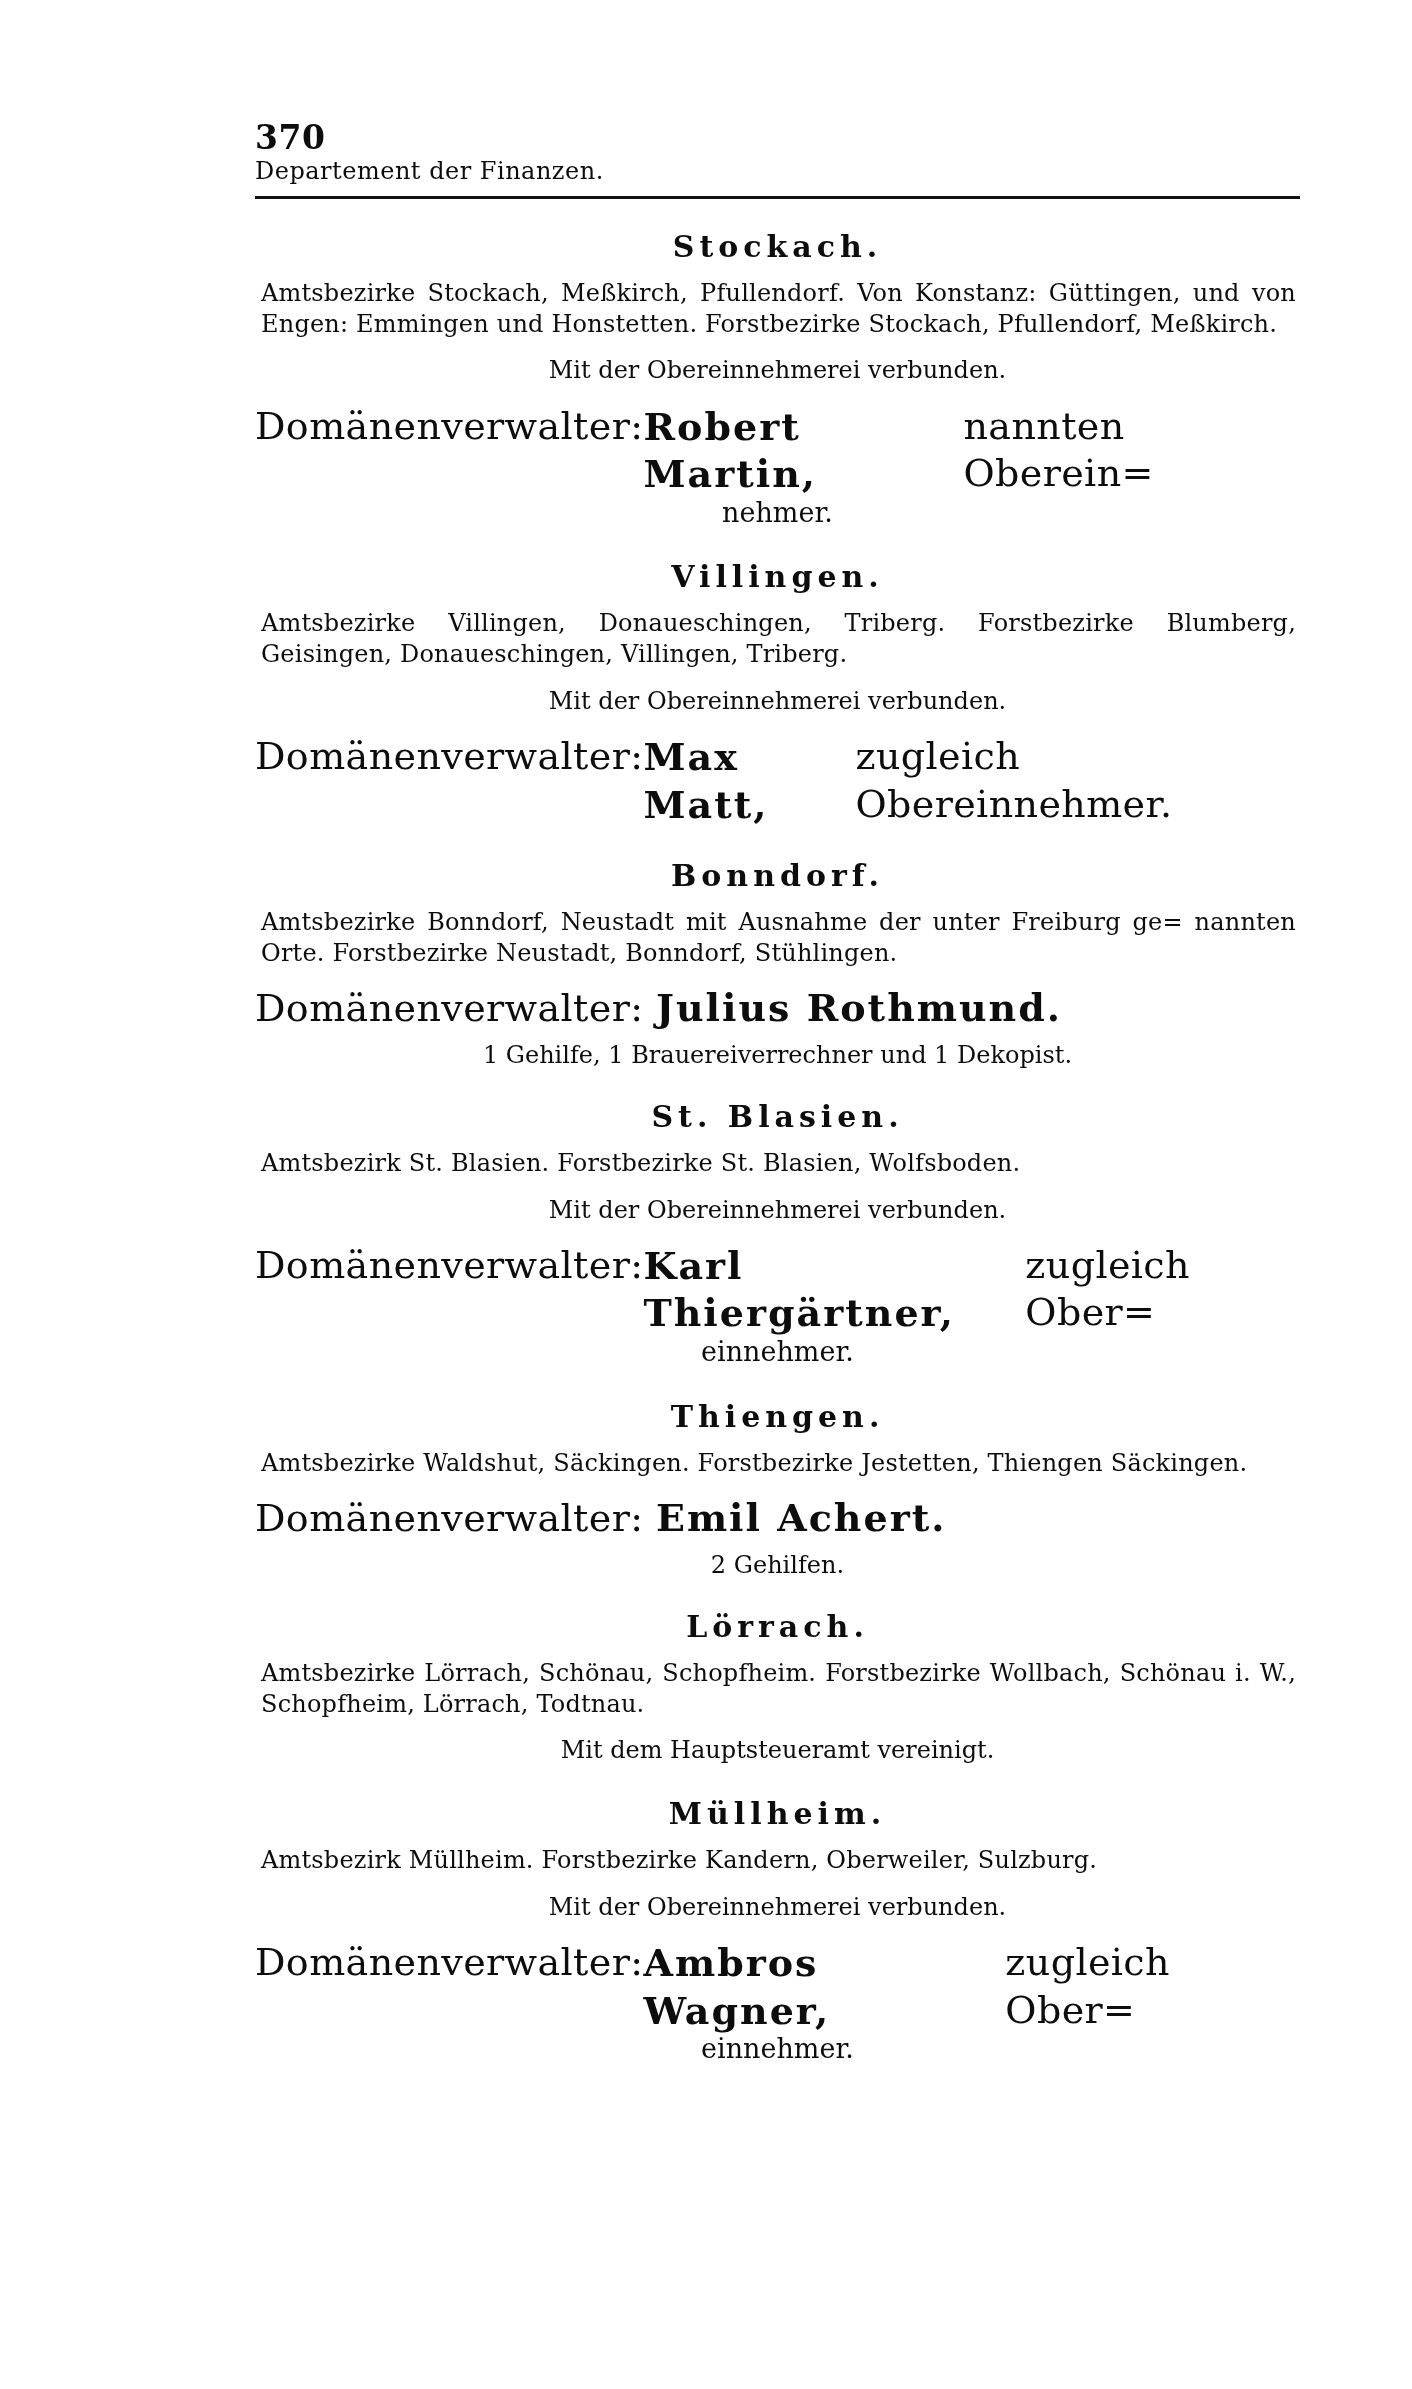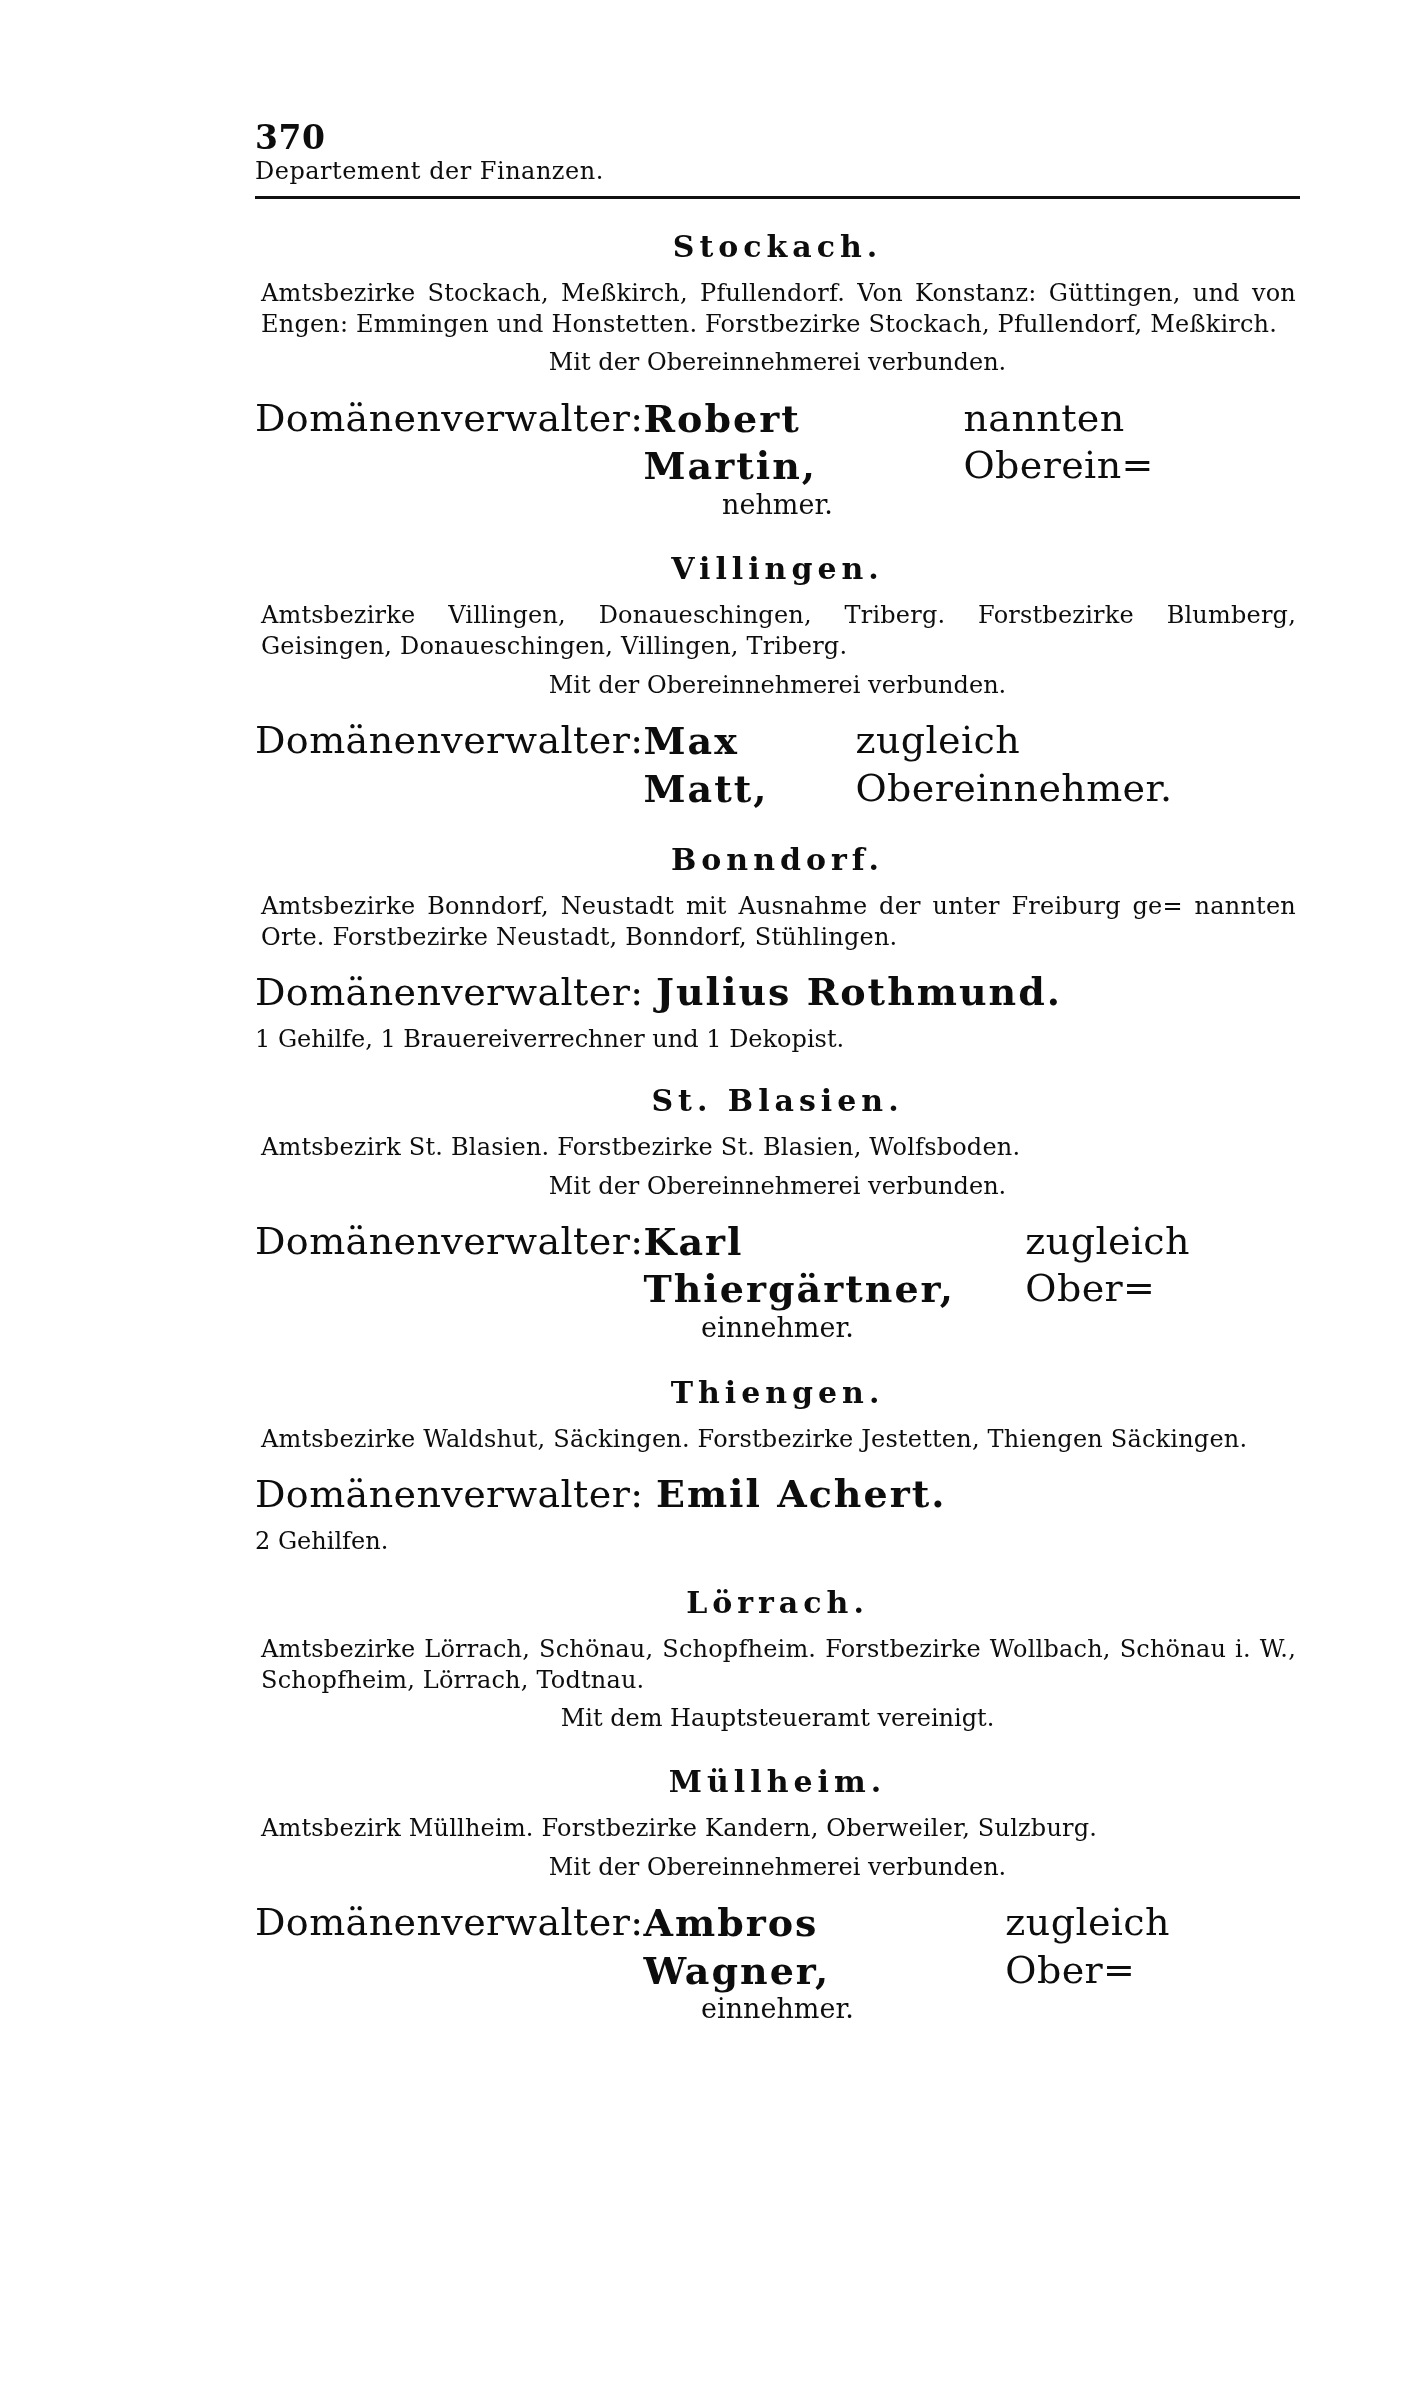--- a/index.html
+++ b/index.html
@@ -77,21 +77,21 @@
     text-align: justify;
     text-align-last: left;
     padding-left: 6px;
     padding-right: 4px;
     letter-spacing: 0.2px;
   }
   .note {
     text-align: center;
     font-size: 24px;
     line-height: 1.3;
-    margin-top: 8px;
+    margin-top: 16px;
   }
   .official {
     font-size: 38px;
     margin-top: 16px;
     line-height: 1.25;
     letter-spacing: 0.4px;
   }
   .official.justified {
     display: flex;
     justify-content: space-between;
@@ -100,20 +100,21 @@
     font-weight: 700;
     letter-spacing: 2px;
   }
   .official-second-line {
     text-align: center;
     font-size: 27px;
     line-height: 1.25;
     margin-top: -2px;
   }
   .staff {
+    text-align: center;
     font-size: 24px;
     margin-top: 8px;
   }
 </style>
 </head>
 <body>
 
 <div class="page">
   <div class="content">
 

